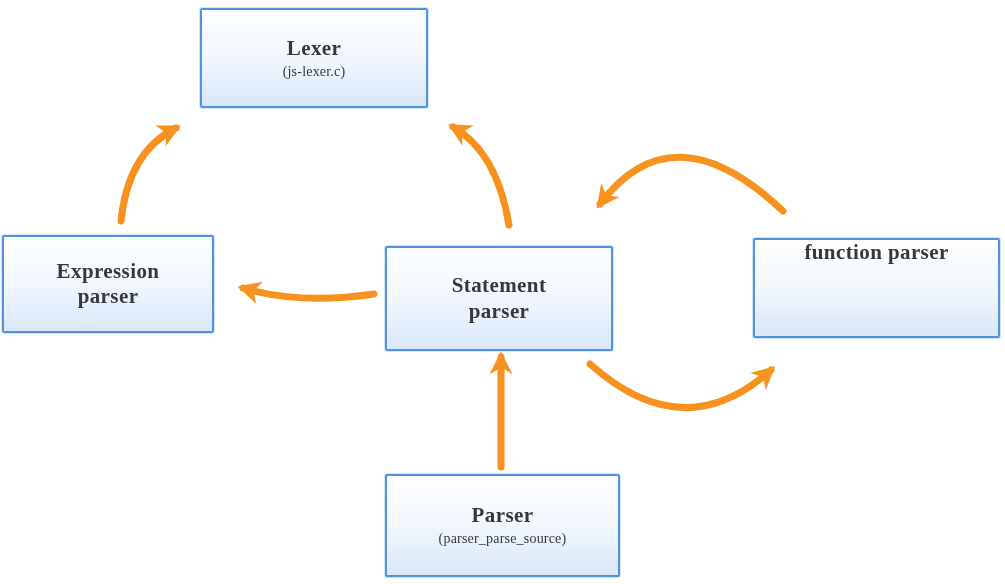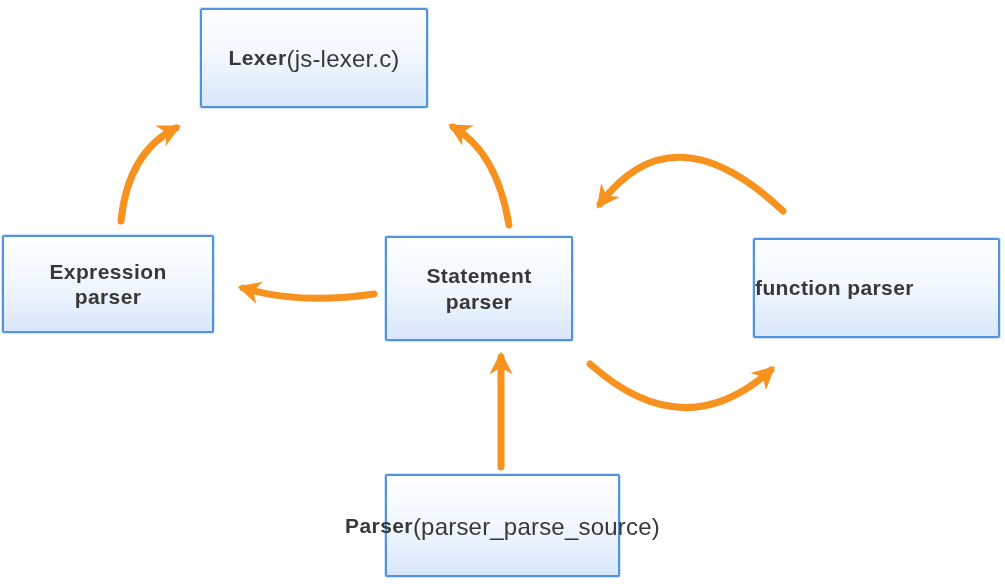--- a/index.html
+++ b/index.html
@@ -23,35 +23,36 @@
     height: 584px;
   }
   .node {
     position: absolute;
     box-sizing: border-box;
     border: 2.5px solid #4f94e0;
     border-radius: 2px;
     background: linear-gradient(180deg, #fdfeff 0%, #f3f8fe 45%, #d9e7fa 100%);
     box-shadow: 0 0 0 1px #d4e3f7;
     display: flex;
-    flex-direction: row;
+    flex-direction: column;
     align-items: center;
     justify-content: center;
     text-align: center;
     color: #383838;
+    font-family: Liberation Serif, serif;
   }
   .node-title {
     font-size: 21px;
     font-weight: bold;
     line-height: 1.2;
     white-space: pre-line;
     letter-spacing: 0.4px;
   }
   .node-subtitle {
-    font-size: 24px;
+    font-size: 14px;
     font-weight: normal;
     line-height: 1.25;
     margin-top: 2px;
     letter-spacing: 0.2px;
     white-space: nowrap;
   }
   .edge {
     fill: none;
     stroke-width: 7;
     stroke-linecap: round;
@@ -85,21 +86,21 @@
   <div class="node" style="left:200px; top:8px; width:228px; height:100px;">
     <div class="node-title">Lexer</div>
     <div class="node-subtitle">(js-lexer.c)</div>
   </div>
 
   <div class="node" style="left:2px; top:235px; width:212px; height:98px;">
     <div class="node-title">Expression
 parser</div>
   </div>
 
-  <div class="node" style="left:385px; top:236px; width:188px; height:105px;">
+  <div class="node" style="left:385px; top:246px; width:228px; height:105px;">
     <div class="node-title">Statement
 parser</div>
   </div>
 
   <div class="node" style="left:753px; top:238px; width:247px; height:100px;justify-content:space-between;">
     <div class="node-title">function parser</div>
   </div>
 
   <div class="node" style="left:385px; top:474px; width:235px; height:103px;">
     <div class="node-title">Parser</div>

